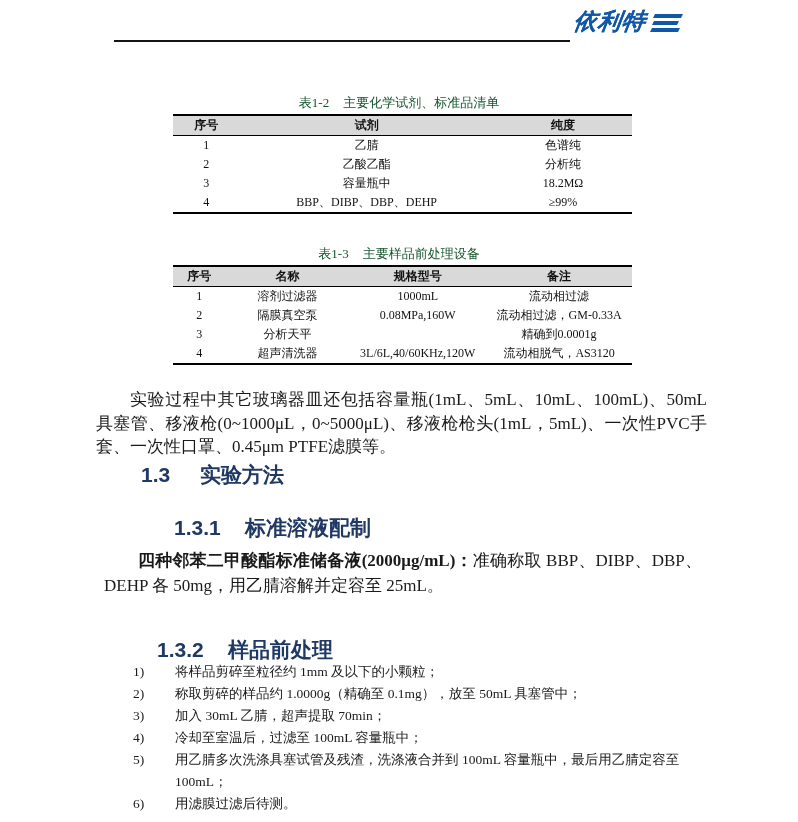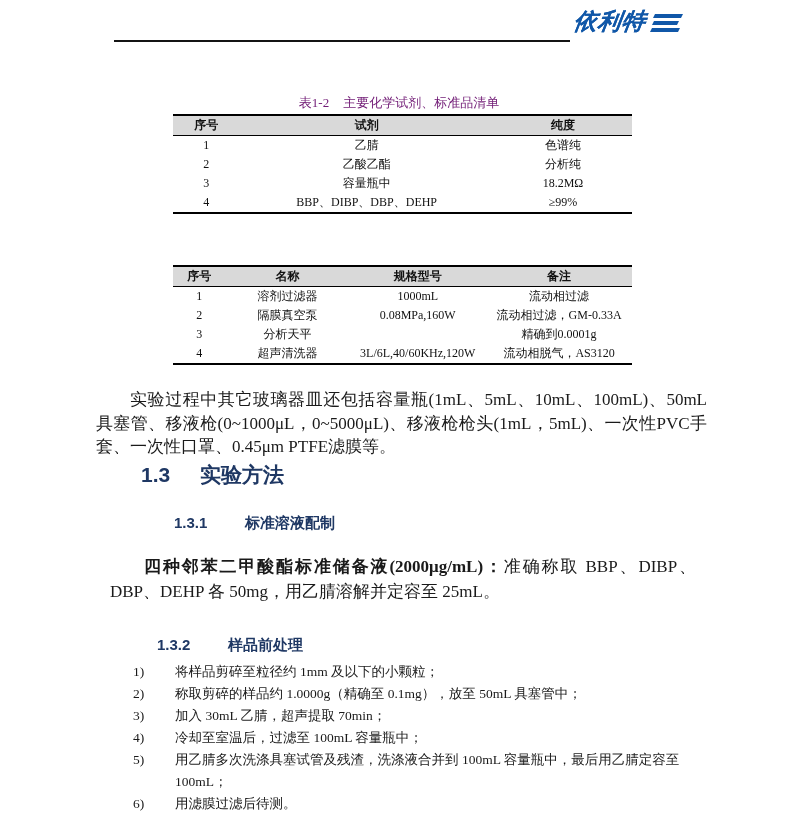--- a/index.html
+++ b/index.html
@@ -8,47 +8,47 @@
 
   
   .rule{position:absolute;left:114px;top:40px;width:456px;height:2px;background:#141414;}
   .logo{position:absolute;left:574px;top:6px;display:flex;align-items:center;gap:3px;}
   .logo-text{font-family:"Liberation Sans","DejaVu Sans",sans-serif;font-weight:bold;
              font-style:italic;font-size:23px;color:#1057A8;letter-spacing:1px;
              transform:skewX(-8deg);text-shadow:0 0 0 #1057A8;}
   .logo-stripes{display:block;margin-top:4px;}
 
   
-  .caption{position:absolute;left:0;right:0;text-align:center;font-size:13px;color:#701a75;}
+  .caption{position:absolute;left:0;right:0;text-align:center;font-size:13px;color:#14532d;}
   .caption .cap-label{margin-right:14px;}
   .cap1{top:94px;} .cap2{top:245px;}
 
   
   table.doc{position:absolute;left:173px;width:459px;border-collapse:collapse;
             font-size:12px;color:#111;table-layout:fixed;
             border-top:2px solid #000;border-bottom:2px solid #000;}
   .t1{top:114px;} .t2{top:265px;}
   table.doc th{background:#D9D9D9;font-weight:bold;border-bottom:1.5px solid #000;
                padding:3px 2px;line-height:13px;}
   table.doc td{text-align:center;padding:3px 2px;line-height:13px;}
   .t1 .c1{width:14%;} .t1 .c2{width:56%;} .t1 .c3{width:30%;}
   .t2 .c1{width:11%;} .t2 .c2{width:27%;} .t2 .c3{width:30%;} .t2 .c4{width:32%;}
 
   
   .para{position:absolute;font-size:17px;line-height:23.5px;text-align:justify;}
   .para-glass{left:96px;top:371px;width:611px;text-indent:2em;}
   .std-block{left:96px;top:540px;width:614px;line-height:25px;}
-  .std-block p{margin:14px;text-indent:2em;}
+  .std-block p{margin:8px;text-indent:2em;}
   .lead{font-weight:bold;}
 
   
   .sec{position:absolute;font-family:"Liberation Sans","DejaVu Sans",sans-serif;
        font-weight:bold;color:#1F3864;white-space:nowrap;}
   .sec13{left:141px;top:461px;font-size:21px;}
-  .subsec{font-size:15px;}
+  .subsec{font-size:21px;}
   .sec131{left:174px;top:514px;} .sec132{left:157px;top:636px;}
   .sec13 .sec-num{display:inline-block;width:59px;}
   .subsec .sec-num{display:inline-block;width:71px;}
 
   
   .list{position:absolute;left:133px;top:661px;width:578px;font-size:13.5px;line-height:22px;}
   .list-item{display:flex;}
   .list-num{flex:0 0 42px;}
   .list-text{flex:1;}
 </style>
@@ -95,20 +95,23 @@
         <td>18.2MΩ</td>
       </tr>
       <tr>
         <td>4</td>
         <td>BBP、DIBP、DBP、DEHP</td>
         <td>≥99%</td>
       </tr>
     </tbody>
   </table>
 
+  <div class="caption cap2">
+    <span class="cap-label">表1-3</span><span>主要样品前处理设备</span>
+  </div>
   <table class="doc t2">
     <thead>
       <tr>
         <th class="c1">序号</th>
         <th class="c2">名称</th>
         <th class="c3">规格型号</th>
         <th class="c4">备注</th>
       </tr>
     </thead>
     <tbody>

